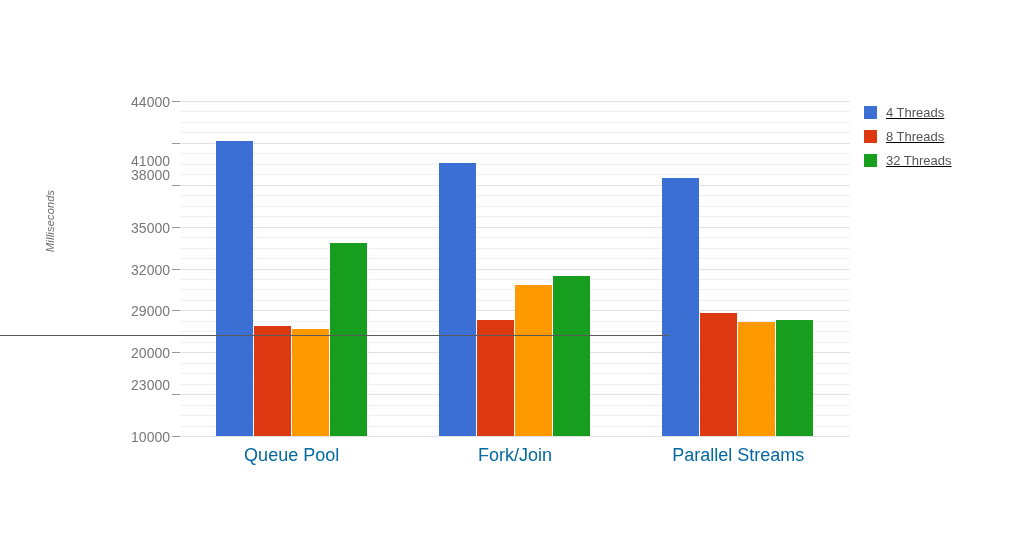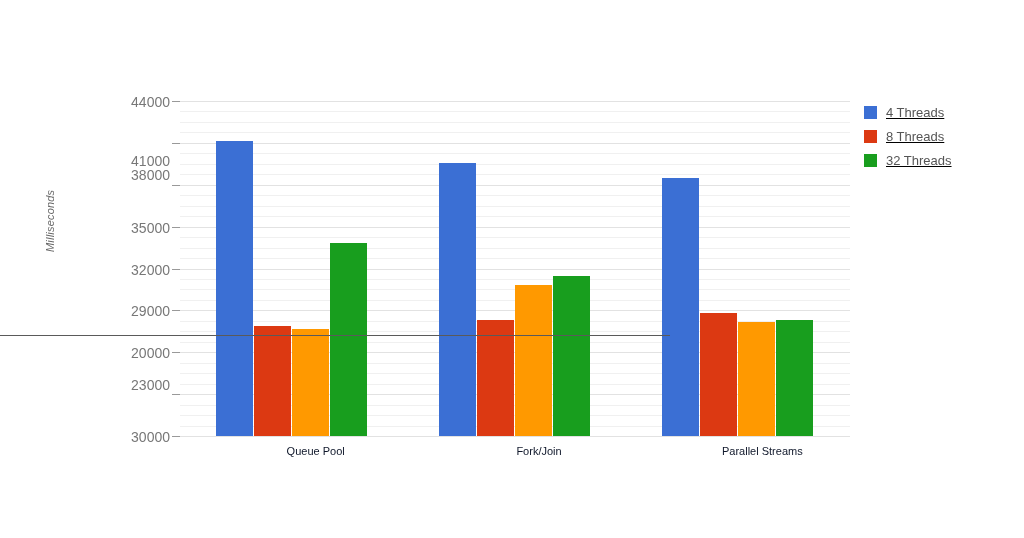--- a/index.html
+++ b/index.html
@@ -99,25 +99,24 @@
   
   .bar {
     position: absolute;
     bottom: 0;
   }
 
   
   .group-label {
     position: absolute;
     text-align: center;
-    font-size: 11px;
-    color: #0f172a;
+    font-size: 18px;
+    color: #0369a1;
     white-space: nowrap;
     transform: translateX(-50%);
-    margin-left: 24px;
   }
   #group-labels {
     position: absolute;
     left: 180px;
     top: 445px;
     width: 670px;
     height: 20px;
   }
 
   
@@ -157,21 +156,21 @@
       <div class="tickmark" style="top: 293.125px;"></div>
       <div class="tickmark" style="top: 251.25px;"></div>
       <div class="tickmark" style="top: 209.375px;"></div>
       <div class="tickmark" style="top: 167.5px;"></div>
       <div class="tickmark" style="top: 125.625px;"></div>
       <div class="tickmark" style="top: 83.75px;"></div>
       <div class="tickmark" style="top: 41.875px;"></div>
       <div class="tickmark" style="top: 0px;"></div>
     </div>
   <div id="y-labels">
-      <div class="y-tick-label" style="top: 335px;">30000</div>
+      <div class="y-tick-label" style="top: 335px;">10000</div>
       <div class="y-tick-label" style="top: 283px;">23000</div>
       <div class="y-tick-label" style="top: 251.25px;">20000</div>
       <div class="y-tick-label" style="top: 209.375px;">29000</div>
       <div class="y-tick-label" style="top: 167.5px;">32000</div>
       <div class="y-tick-label" style="top: 125.625px; text-align: right;">35000</div>
       <div class="y-tick-label" style="top: 73px;">38000</div>
       <div class="y-tick-label" style="top: 59px;">41000</div>
       <div class="y-tick-label" style="top: 0px;">44000</div>
     </div>
 

